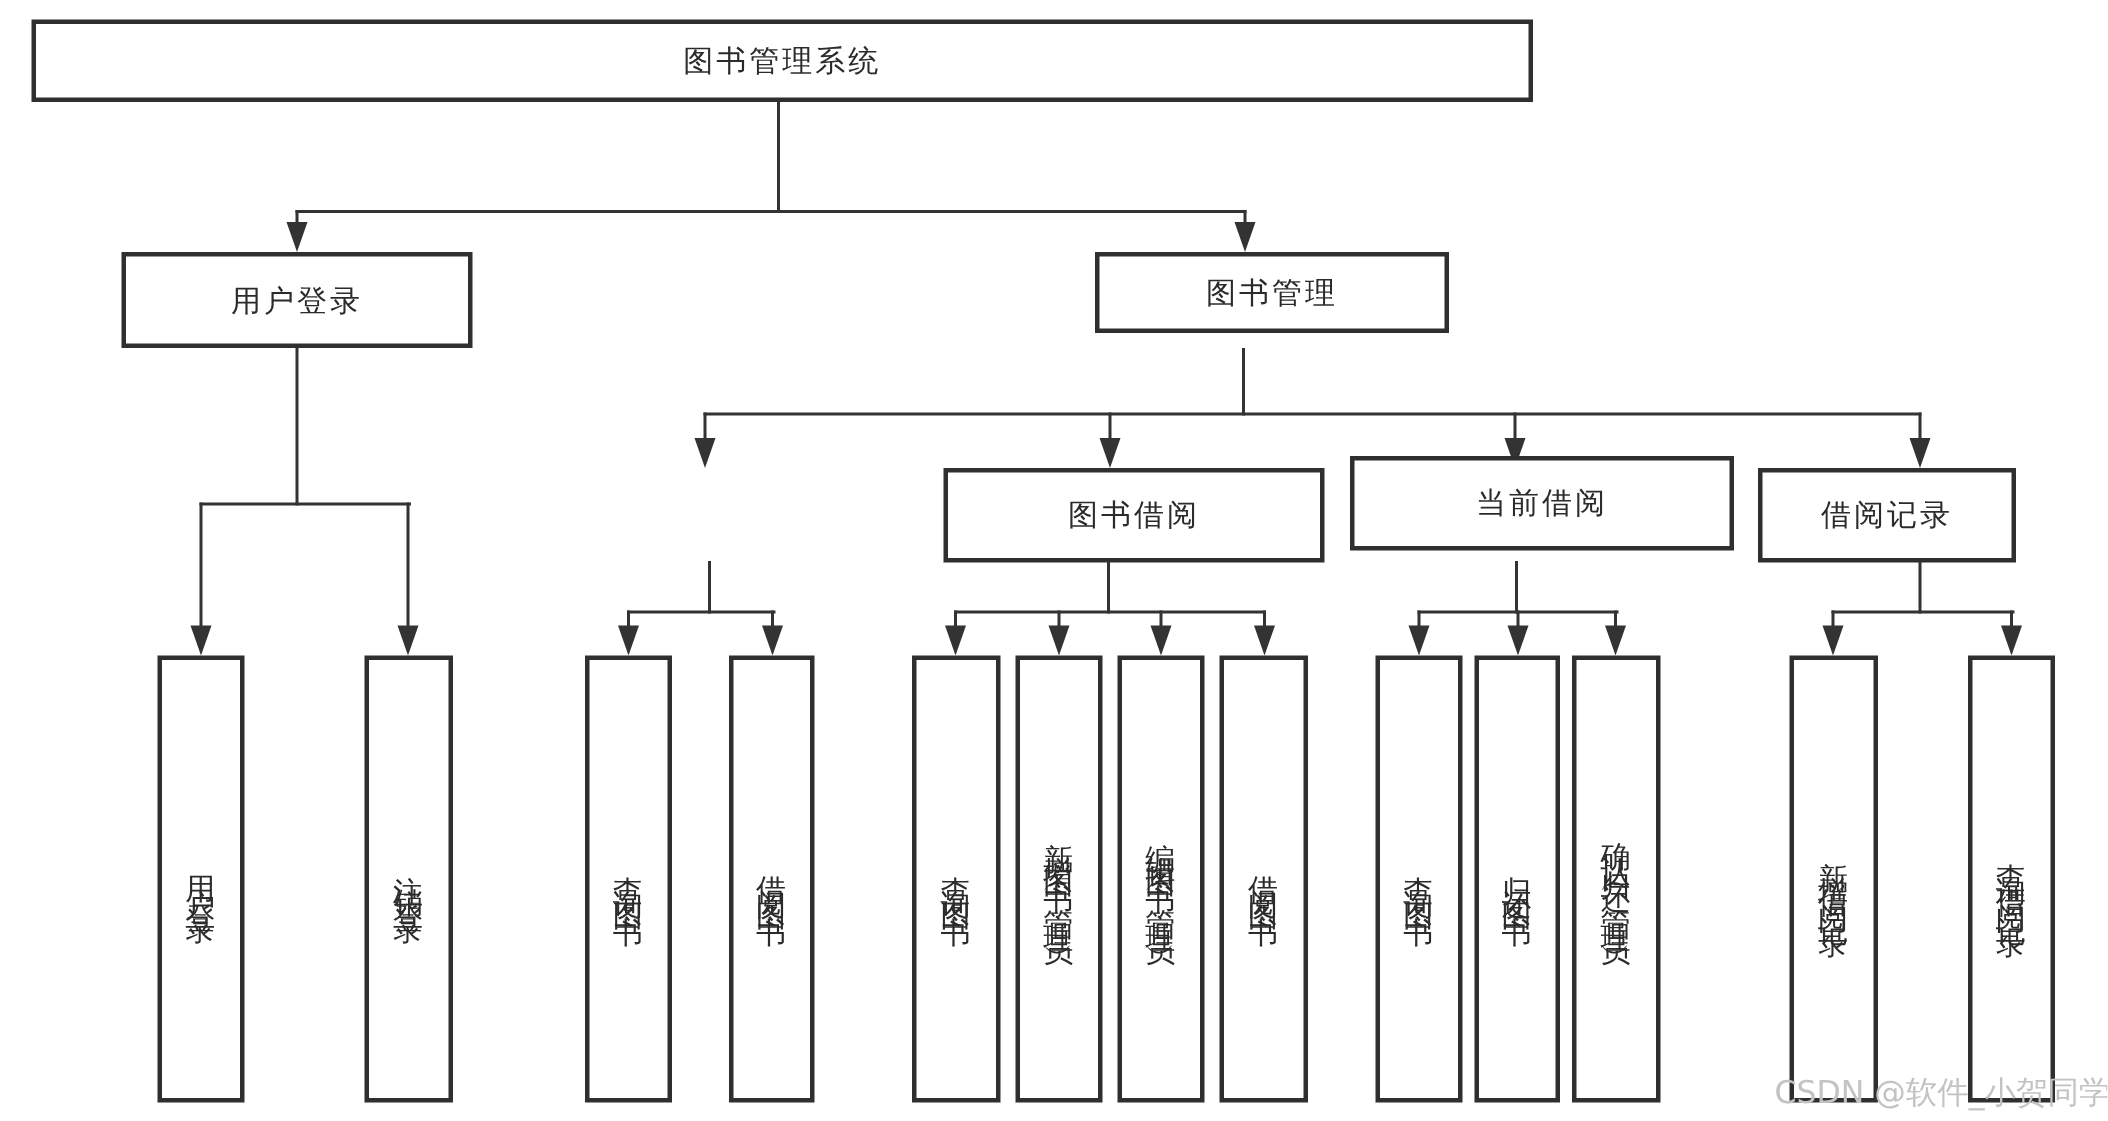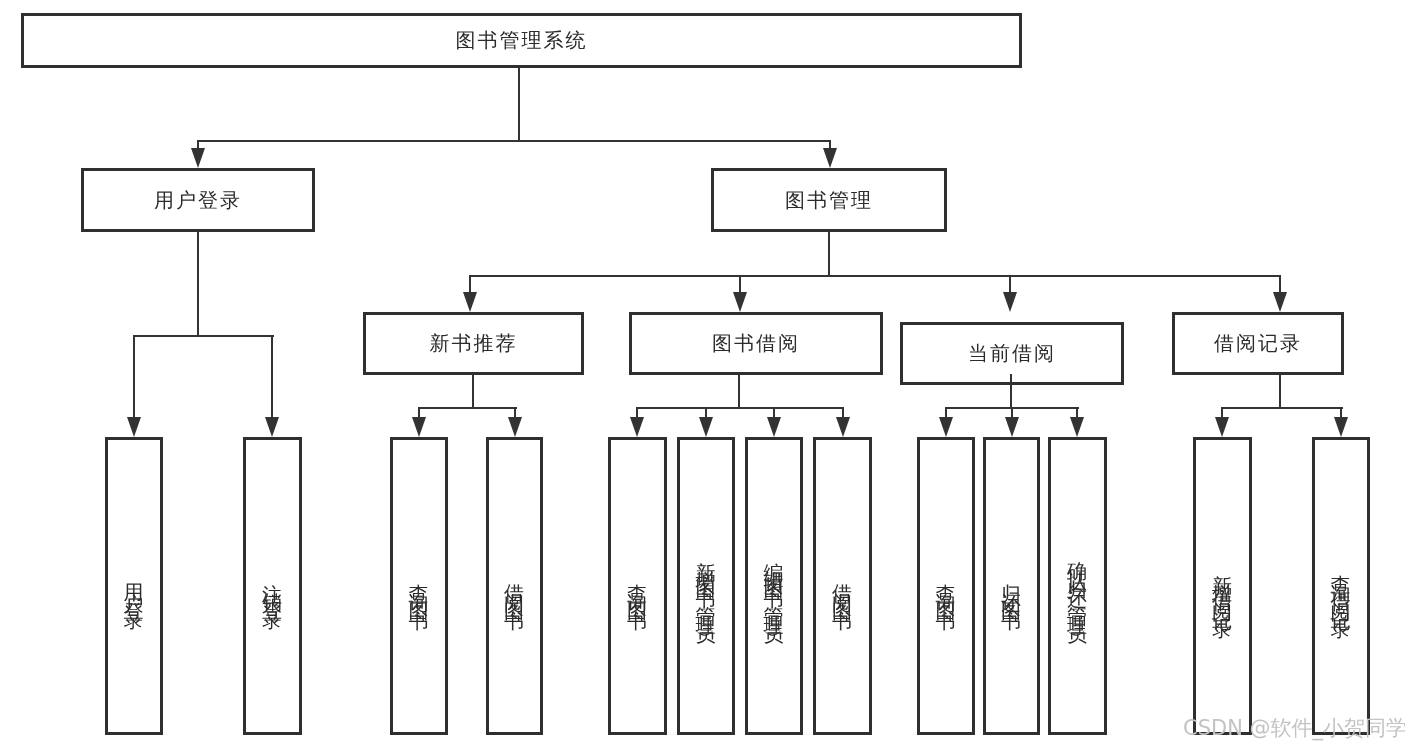--- a/index.html
+++ b/index.html
@@ -36,21 +36,21 @@
   <div>
     <div class="vl" style="left:518px;top:68px;height:73px"></div>
     <div class="hl" style="left:197px;top:140px;width:634px"></div>
     <div class="vl" style="left:197px;top:140px;height:10px"></div>
     <div class="ar" style="left:191px;top:148px"></div>
     <div class="vl" style="left:829px;top:140px;height:10px"></div>
     <div class="ar" style="left:823px;top:148px"></div>
   </div>
 
   <div class="box hlabel" style="left:81px;top:168px;width:234px;height:64px">用户登录</div>
-  <div class="box hlabel" style="left:711px;top:168px;width:236px;height:64px">图书管理</div>
+  <div class="box hlabel" style="left:730px;top:168px;width:236px;height:54px">图书管理</div>
 
   <div>
     <div class="vl" style="left:197px;top:232px;height:105px"></div>
     <div class="hl" style="left:133px;top:335px;width:141px"></div>
     <div class="vl" style="left:133px;top:335px;height:84px"></div>
     <div class="ar" style="left:127px;top:417px"></div>
     <div class="vl" style="left:271px;top:335px;height:84px"></div>
     <div class="ar" style="left:265px;top:417px"></div>
   </div>
 
@@ -60,23 +60,22 @@
     <div class="vl" style="left:469px;top:275px;height:18px"></div>
     <div class="ar" style="left:463px;top:292px"></div>
     <div class="vl" style="left:739px;top:275px;height:18px"></div>
     <div class="ar" style="left:733px;top:292px"></div>
     <div class="vl" style="left:1009px;top:275px;height:18px"></div>
     <div class="ar" style="left:1003px;top:292px"></div>
     <div class="vl" style="left:1279px;top:275px;height:18px"></div>
     <div class="ar" style="left:1273px;top:292px"></div>
   </div>
 
-  <div class="box hlabel" style="left:363px;top:312px;width:221px;height:63px">新书推荐</div>
   <div class="box hlabel" style="left:629px;top:312px;width:254px;height:63px">图书借阅</div>
-  <div class="box hlabel" style="left:900px;top:322px;width:224px;height:63px">当前借阅</div>
+  <div class="box hlabel" style="left:900px;top:304px;width:256px;height:63px">当前借阅</div>
   <div class="box hlabel" style="left:1172px;top:312px;width:172px;height:63px">借阅记录</div>
 
   <div>
     <div class="vl" style="left:472px;top:374px;height:35px"></div>
     <div class="hl" style="left:418px;top:407px;width:99px"></div>
     <div class="vl" style="left:418px;top:407px;height:12px"></div>
     <div class="ar" style="left:412px;top:417px"></div>
     <div class="vl" style="left:514px;top:407px;height:12px"></div>
     <div class="ar" style="left:508px;top:417px"></div>
   </div>

